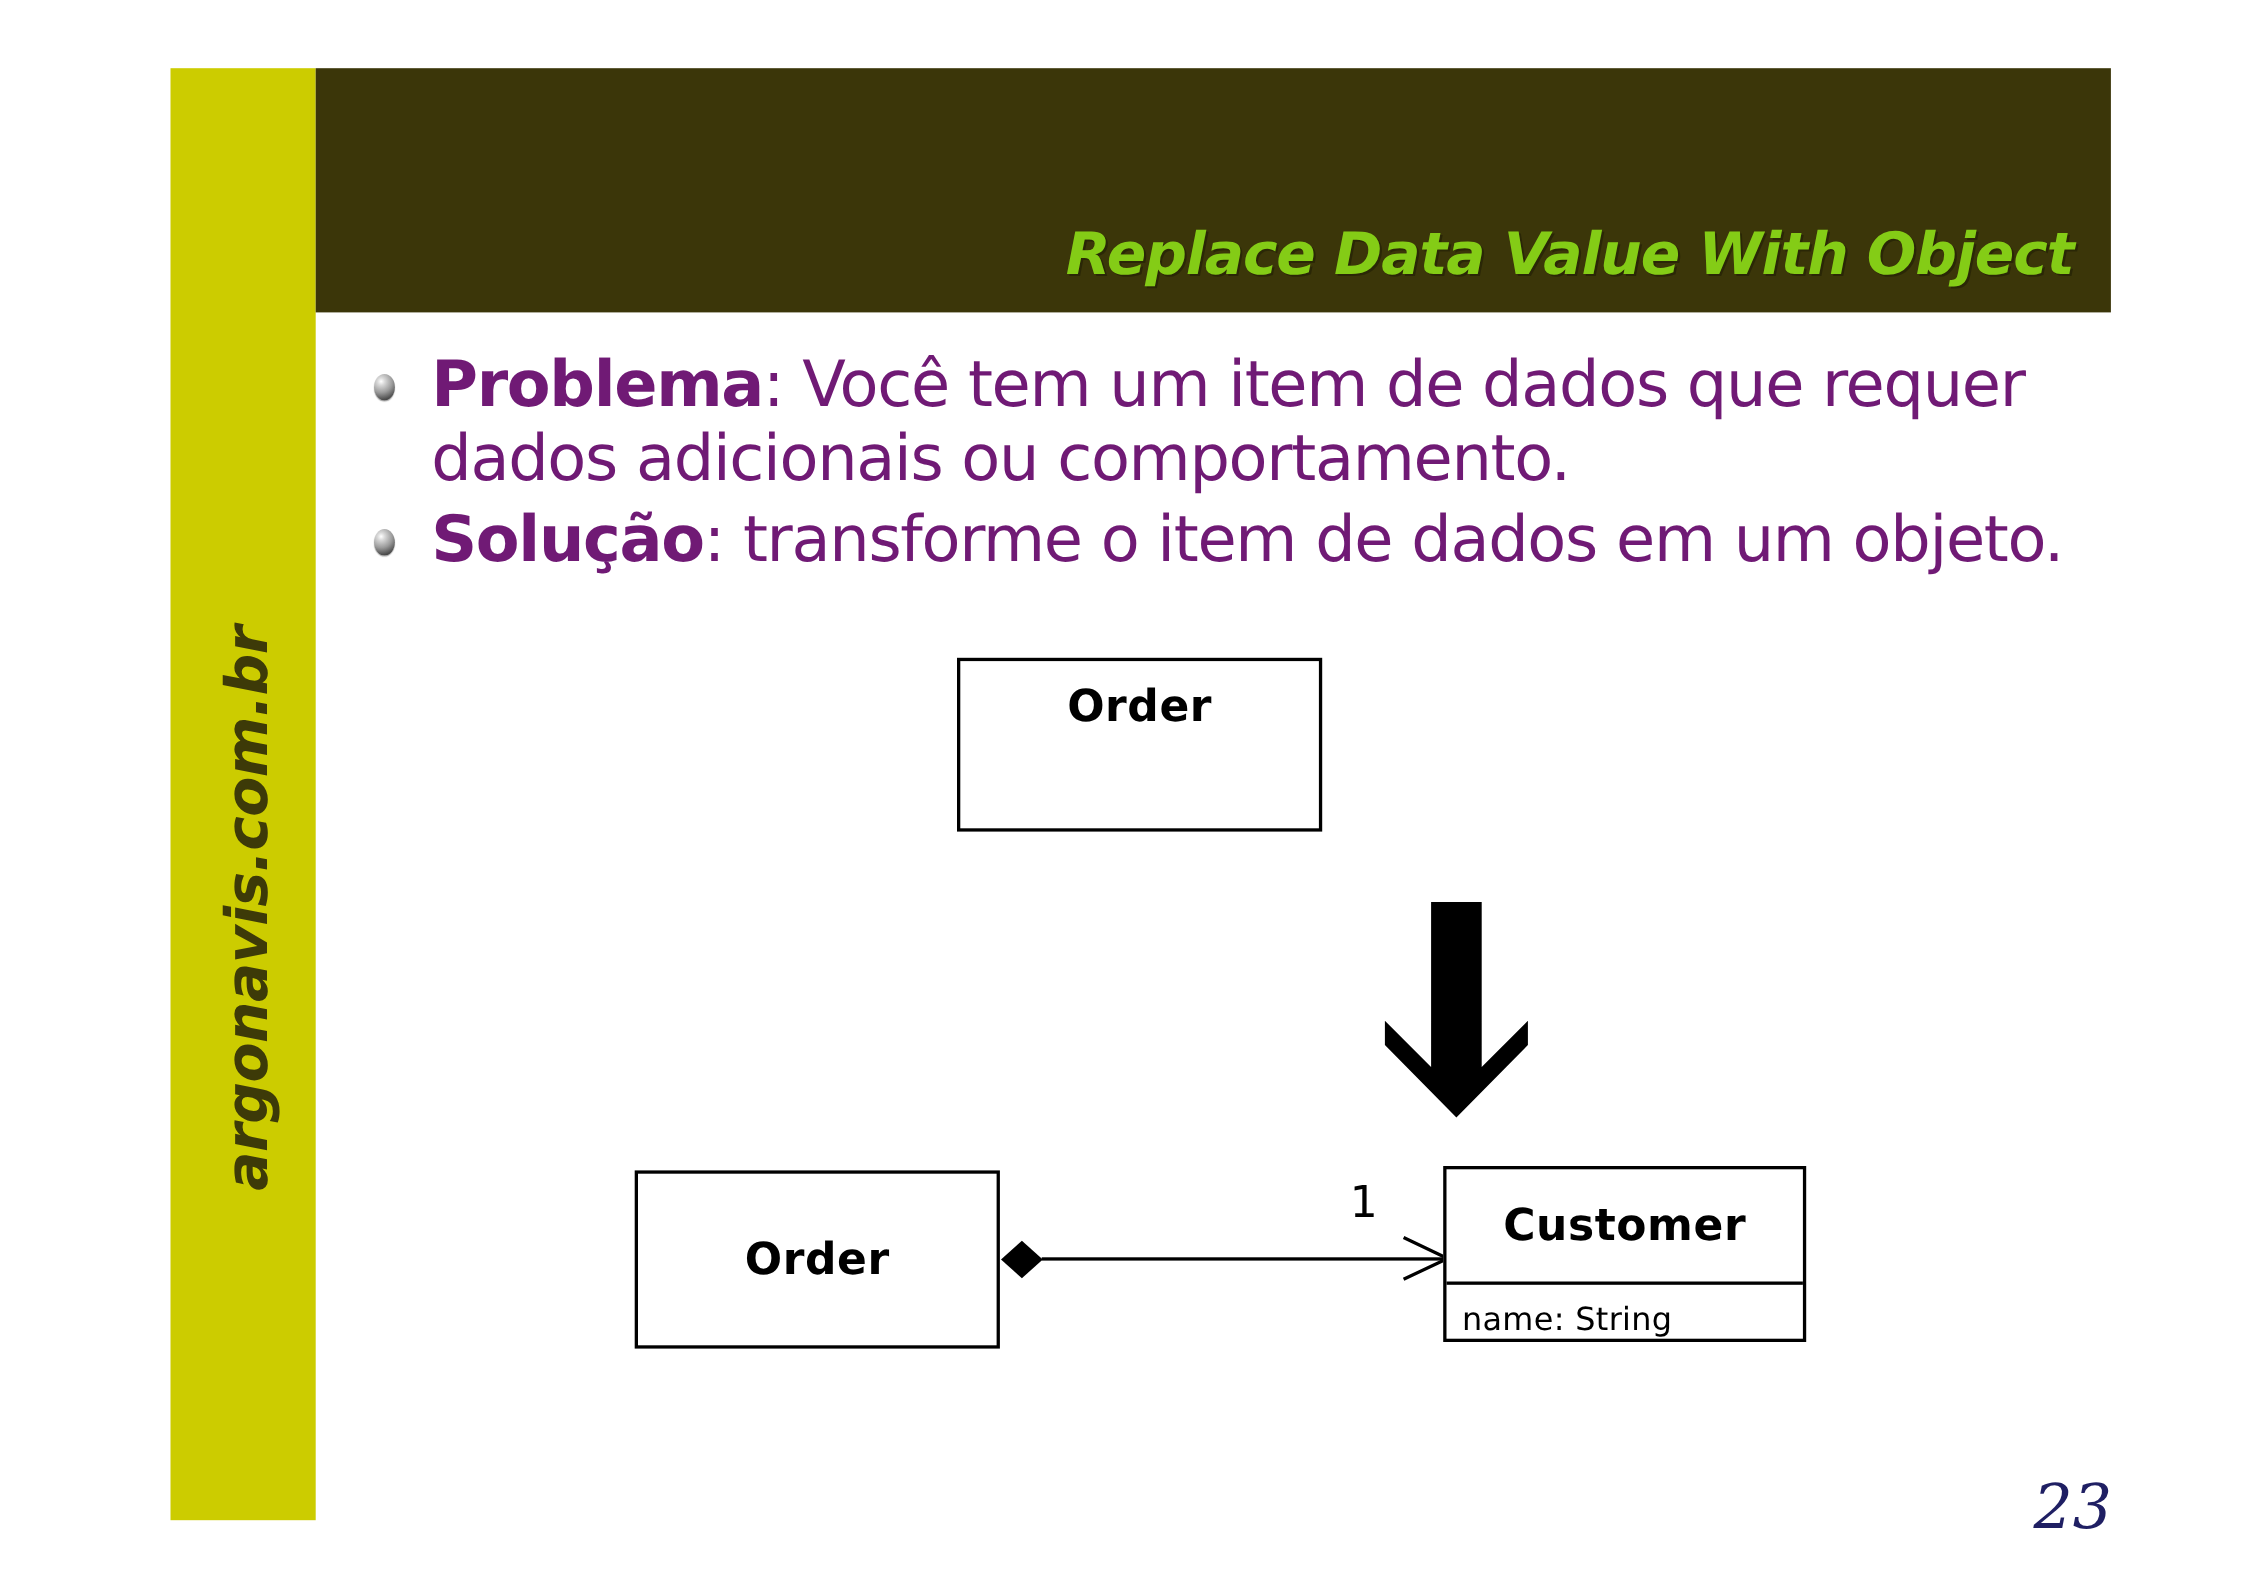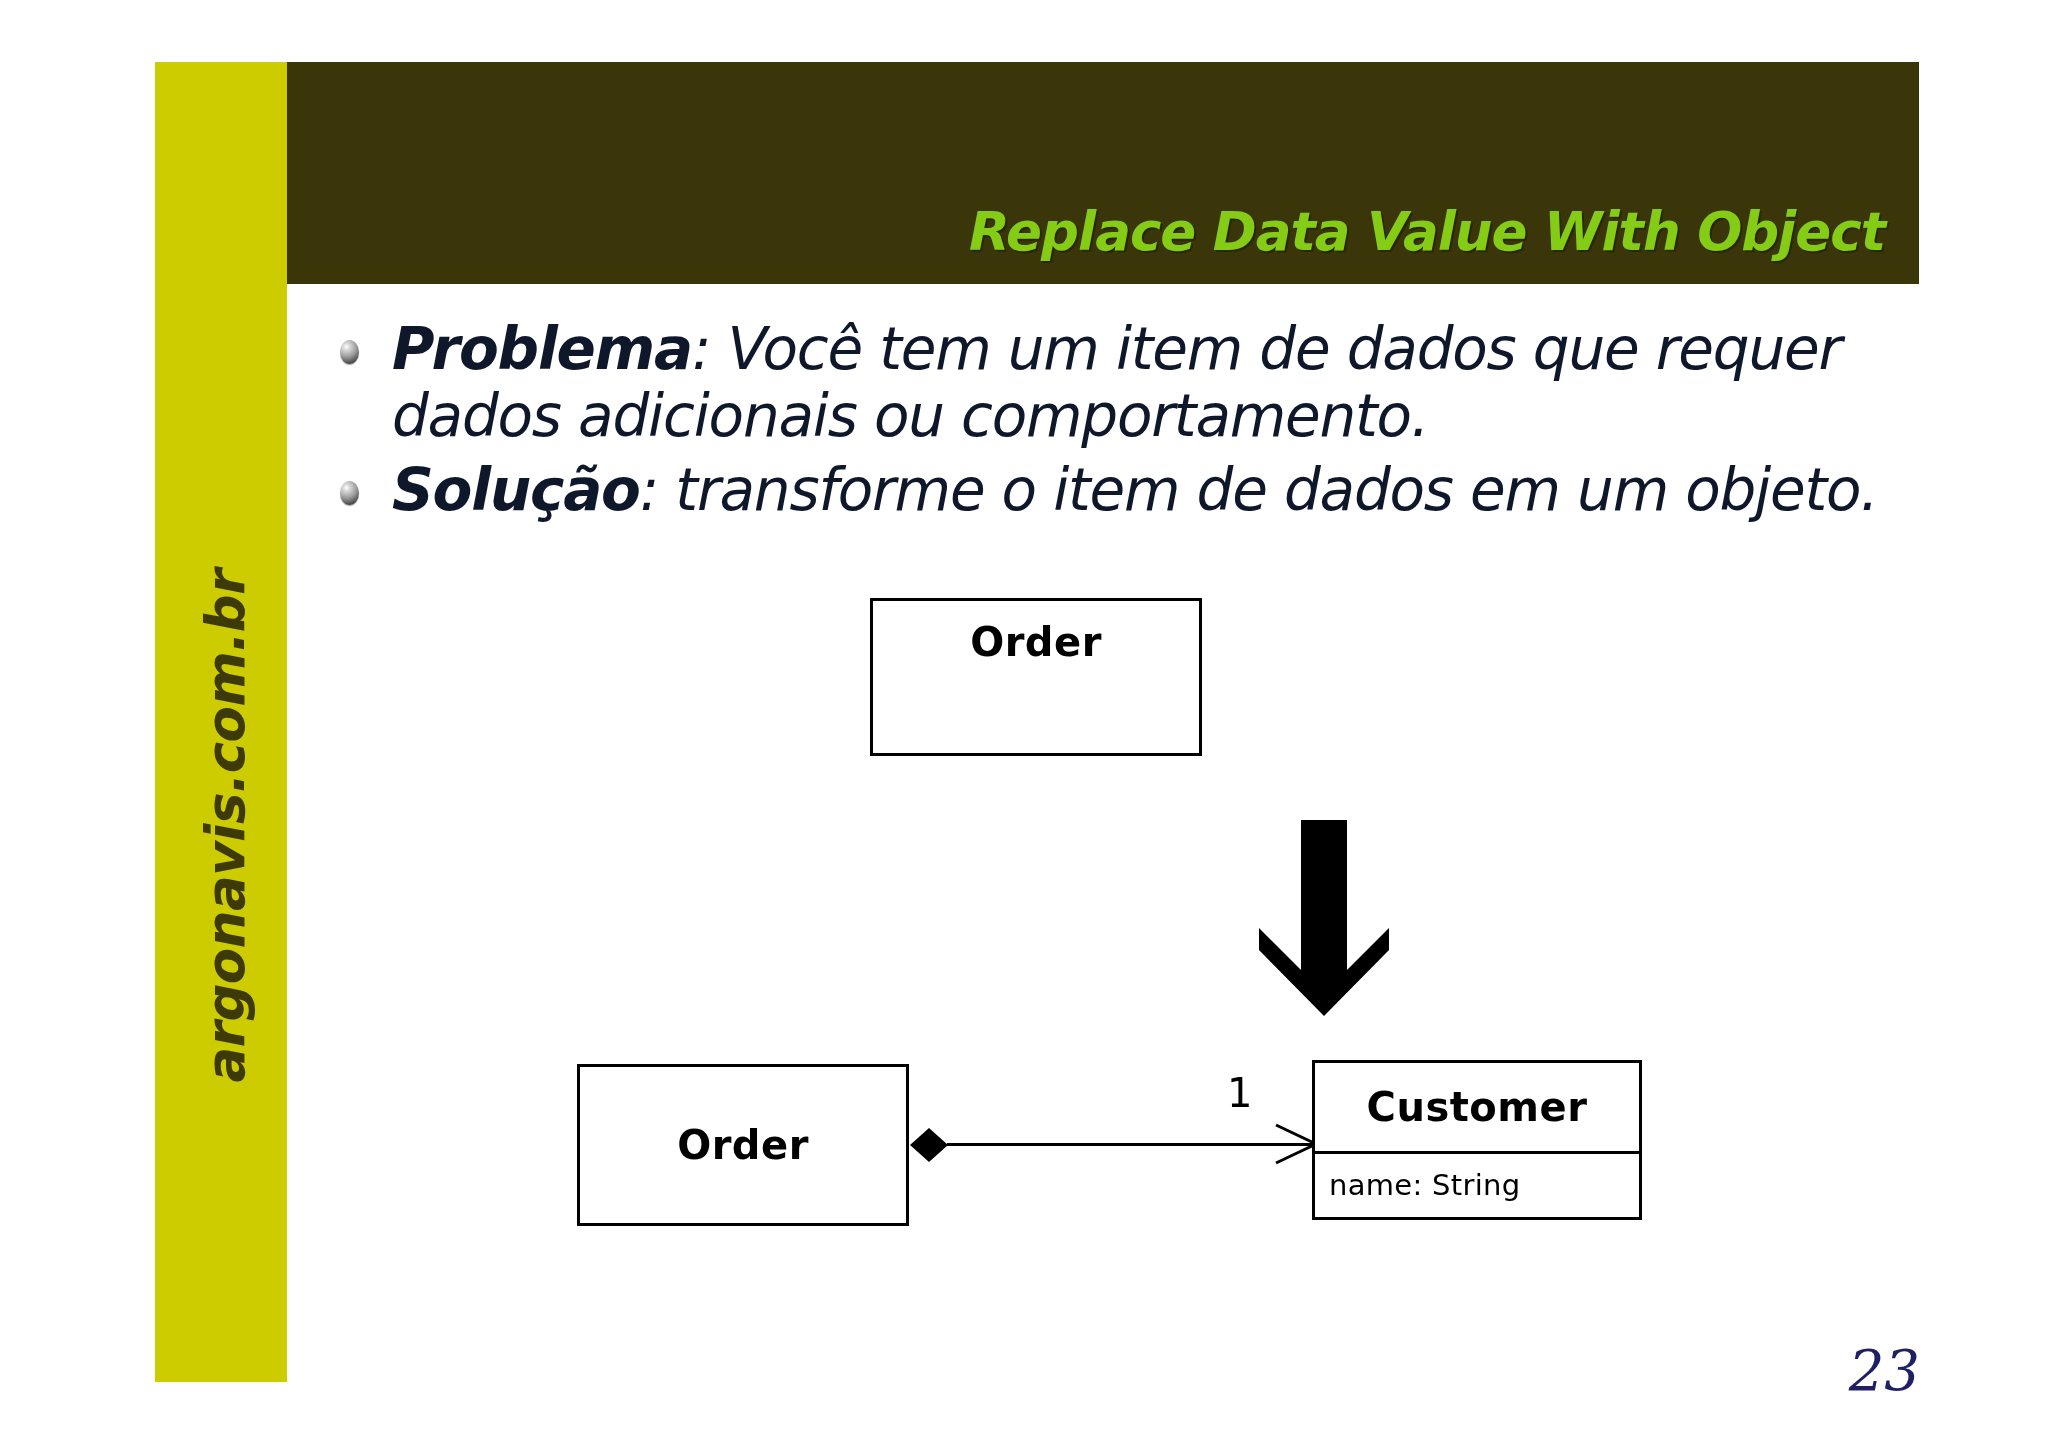--- a/index.html
+++ b/index.html
@@ -85,24 +85,23 @@
     top: 24px;
     width: 19px;
     height: 24px;
     border-radius: 50%;
     background:
       radial-gradient(circle at 34% 28%, #ffffff 0%, #d8d8d8 16%, #9a9a9a 48%, #4c4c4c 78%, #2a2a2a 100%);
     box-shadow: 0 1px 1px rgba(0,0,0,0.35);
   }
   .bullet-text {
     font-family: "DejaVu Sans", sans-serif;
-    font-style: italic;
     font-size: 58px;
     line-height: 1.16;
-    color: #0f172a;
+    color: #701a75;
     letter-spacing: -1.2px;
   }
   .bullet-text .lead {
     font-weight: bold;
   }
 
   
   .diagram {
     position: absolute;
     left: 287px;
@@ -175,21 +174,21 @@
   }
 
   
   #box-customer {
     left: 1025px;
     top: 480px;
     width: 330px;
     height: 160px;
   }
   #box-customer .sec-name {
-    height: 88px;
+    height: 102px;
     display: flex;
     align-items: center;
     justify-content: center;
   }
   #box-customer .sec-attr {
     height: 65px;
     display: flex;
     align-items: center;
     padding-left: 14px;
   }

